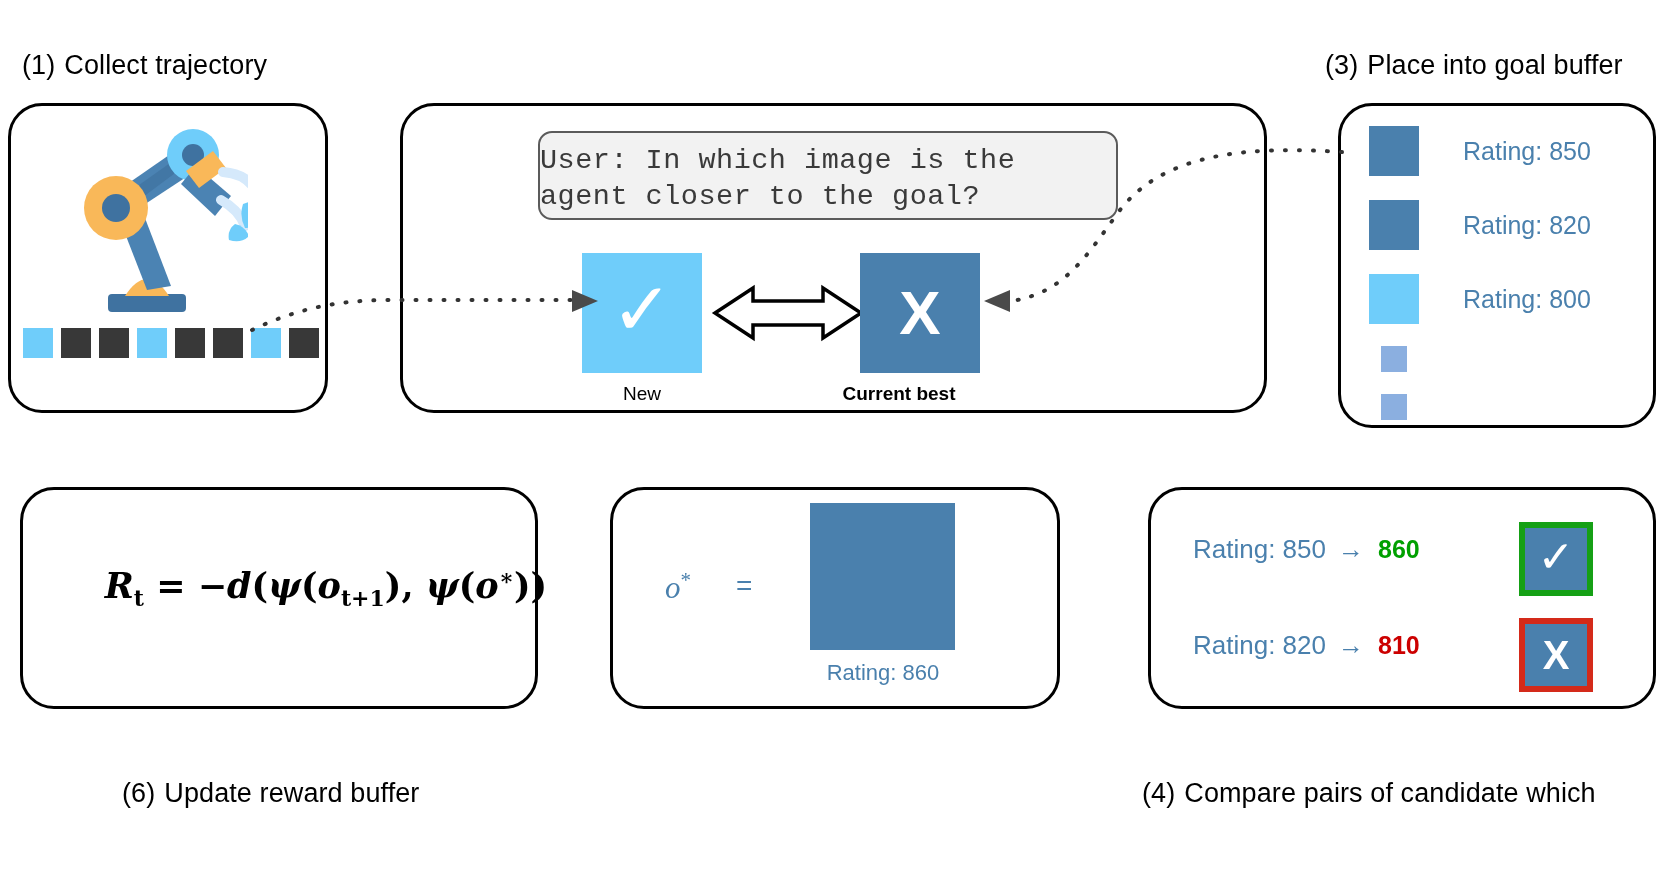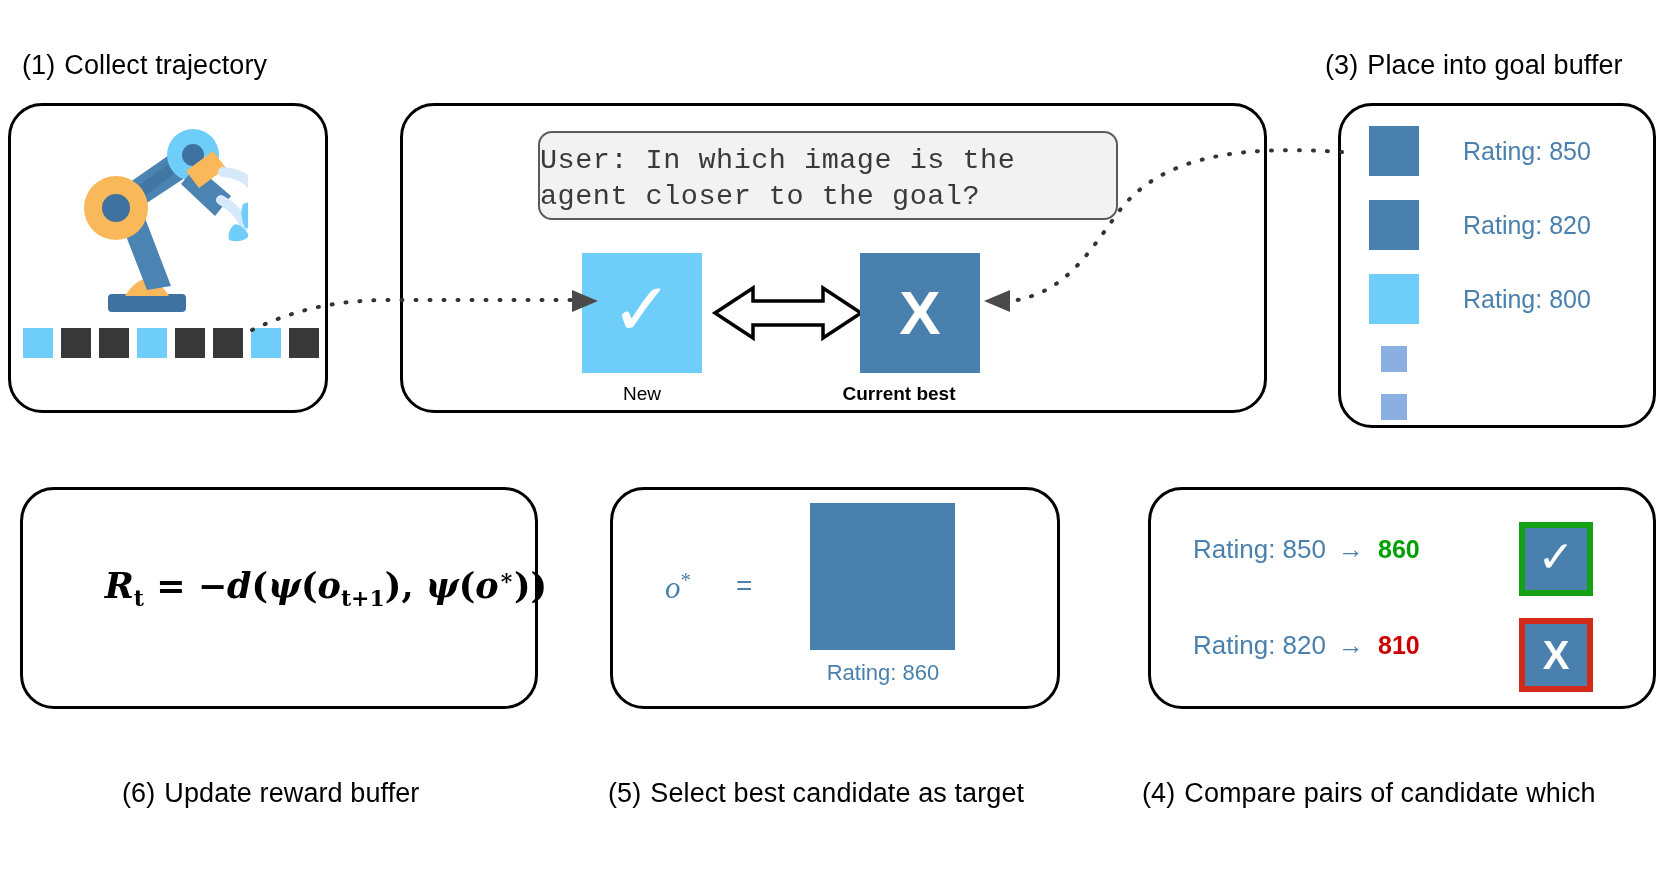--- a/index.html
+++ b/index.html
@@ -212,23 +212,20 @@
 
 
   <div class="caption" style="left:1325px; top:50px;">
     <span class="num">(3)</span><span>Place into goal buffer</span>
   </div>
 
   <div class="caption" style="left:122px; top:778px;">
     <span class="num">(6)</span><span>Update reward buffer</span>
   </div>
 
-  <div class="caption" style="left:608px; top:778px;">
-    <span class="num">(5)</span><span>Select best candidate as target</span>
-  </div>
 
   <div class="caption" style="left:1142px; top:778px;">
     <span class="num">(4)</span><span>Compare pairs of candidate which</span>
   </div>
 
   <div class="panel" id="panel1">
 
     <svg id="robot-arm" width="185" height="190" viewBox="0 0 185 190">
 
       <rect x="45" y="170" width="78" height="18" rx="4" fill="#3f72a0"></rect>

